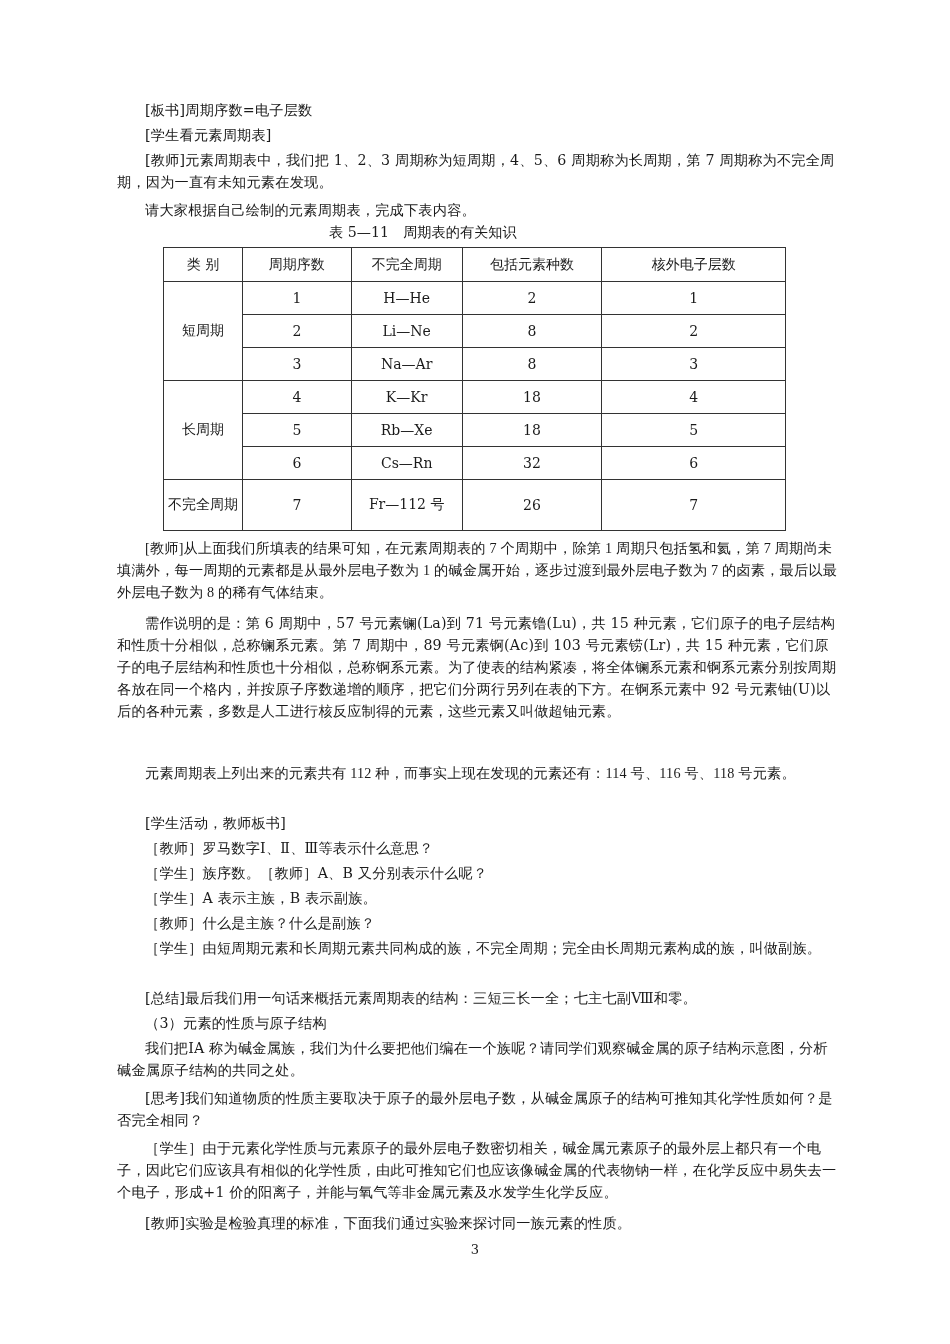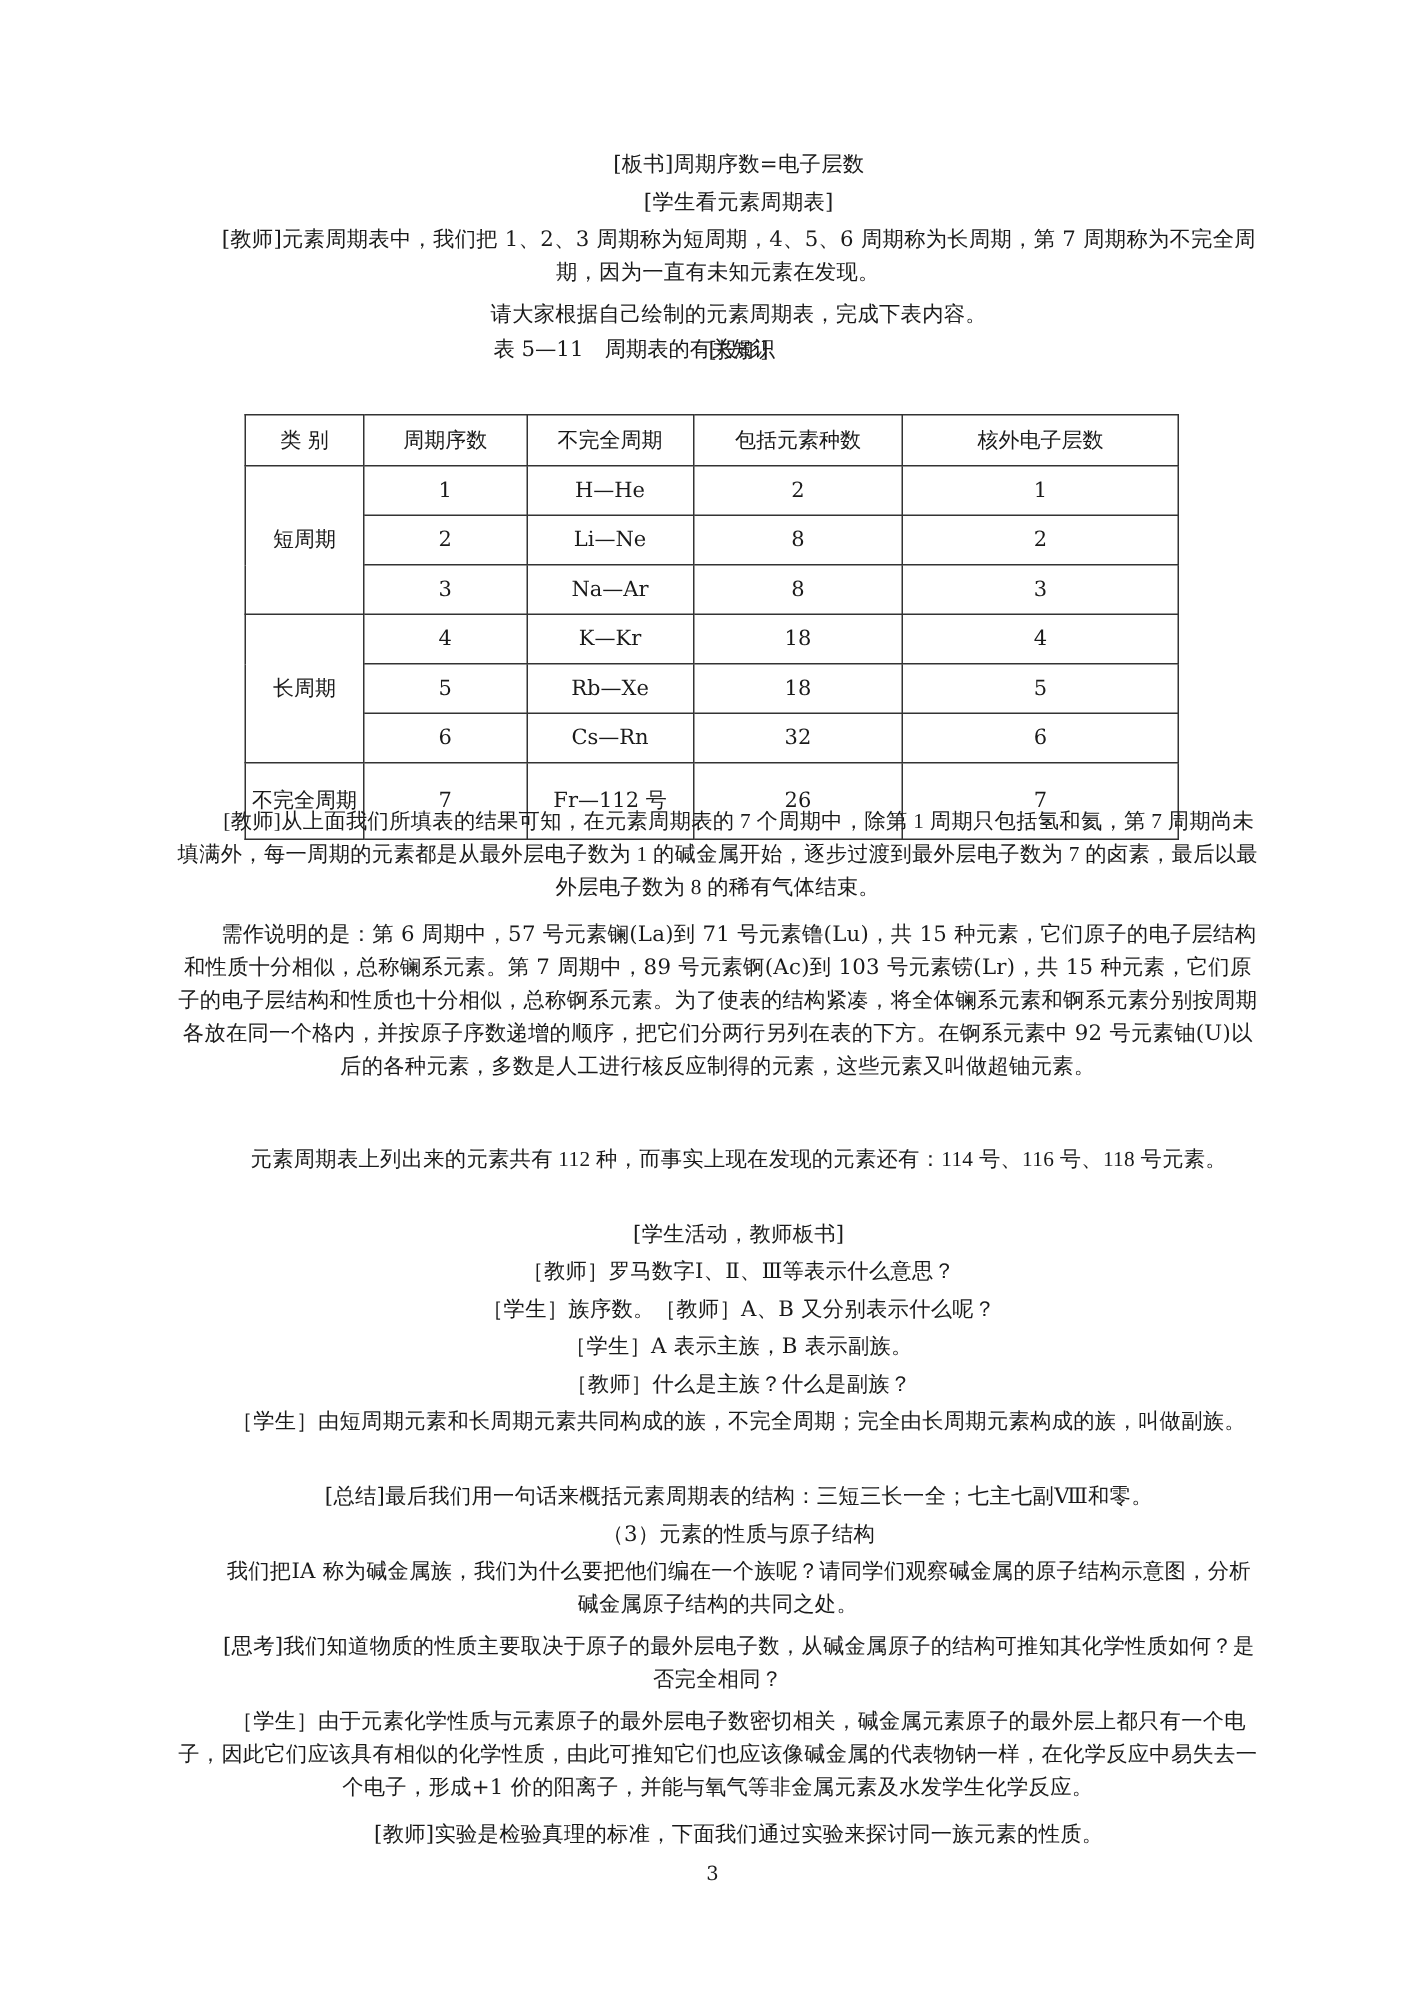--- a/index.html
+++ b/index.html
@@ -1,40 +1,39 @@
 <!DOCTYPE html>
 <html><head>
 <meta charset="utf-8">
 <style>
   html, body { margin:0; padding:0; background:#ffffff; }
   body { width:950px; height:1344px; position:relative; overflow:hidden;
          font-family:"DejaVu Serif","Liberation Serif",serif; color:#1a1a1a; }
   .page { position:absolute; left:0; top:0; width:950px; height:1344px; }
   .p { position:absolute; left:117px; width:723px; font-size:14.2px; line-height:22px;
        letter-spacing:0.2px; white-space:normal; }
-  .ind { text-indent:28px;text-align:center; }
+  .ind { text-indent:28px; }
   table.pt { position:absolute; left:163px; top:247px; width:623px;
-             border-collapse:collapse; font-size:14px;margin-top:29px; }
+             border-collapse:collapse; font-size:14px; }
   table.pt td, table.pt th { border:1px solid #333; text-align:center; padding:0;
              font-weight:normal; height:32px; }
   table.pt th { height:33px; }
   table.pt td.last { height:50px; }
   .caption { position:absolute; top:223px; font-size:14.2px; }
   .pagenum { position:absolute; left:0; width:950px; top:1242px; text-align:center; font-size:13px; }
 </style>
 </head>
 <body>
 
 <div class="page">
 
   <div class="p ind" style="top:99px;">[板书]周期序数=电子层数</div>
   <div class="p ind" style="top:124px;">[学生看元素周期表]</div>
   <div class="p ind" style="top:149px;">[教师]元素周期表中，我们把 1、2、3 周期称为短周期，4、5、6 周期称为长周期，第 7 周期称为不完全周期，因为一直有未知元素在发现。</div>
   <div class="p ind" style="top:199px;">请大家根据自己绘制的元素周期表，完成下表内容。</div>
-  <div class="p ind" style="top:223px;">[投影]</div>
   <div class="caption" style="left:329px;">表 5—11　周期表的有关知识</div>
 
   <table class="pt">
     <colgroup>
       <col style="width:79px">
         <col style="width:109px">
         <col style="width:111px">
         <col style="width:140px">
         <col style="width:184px">
     </colgroup>

